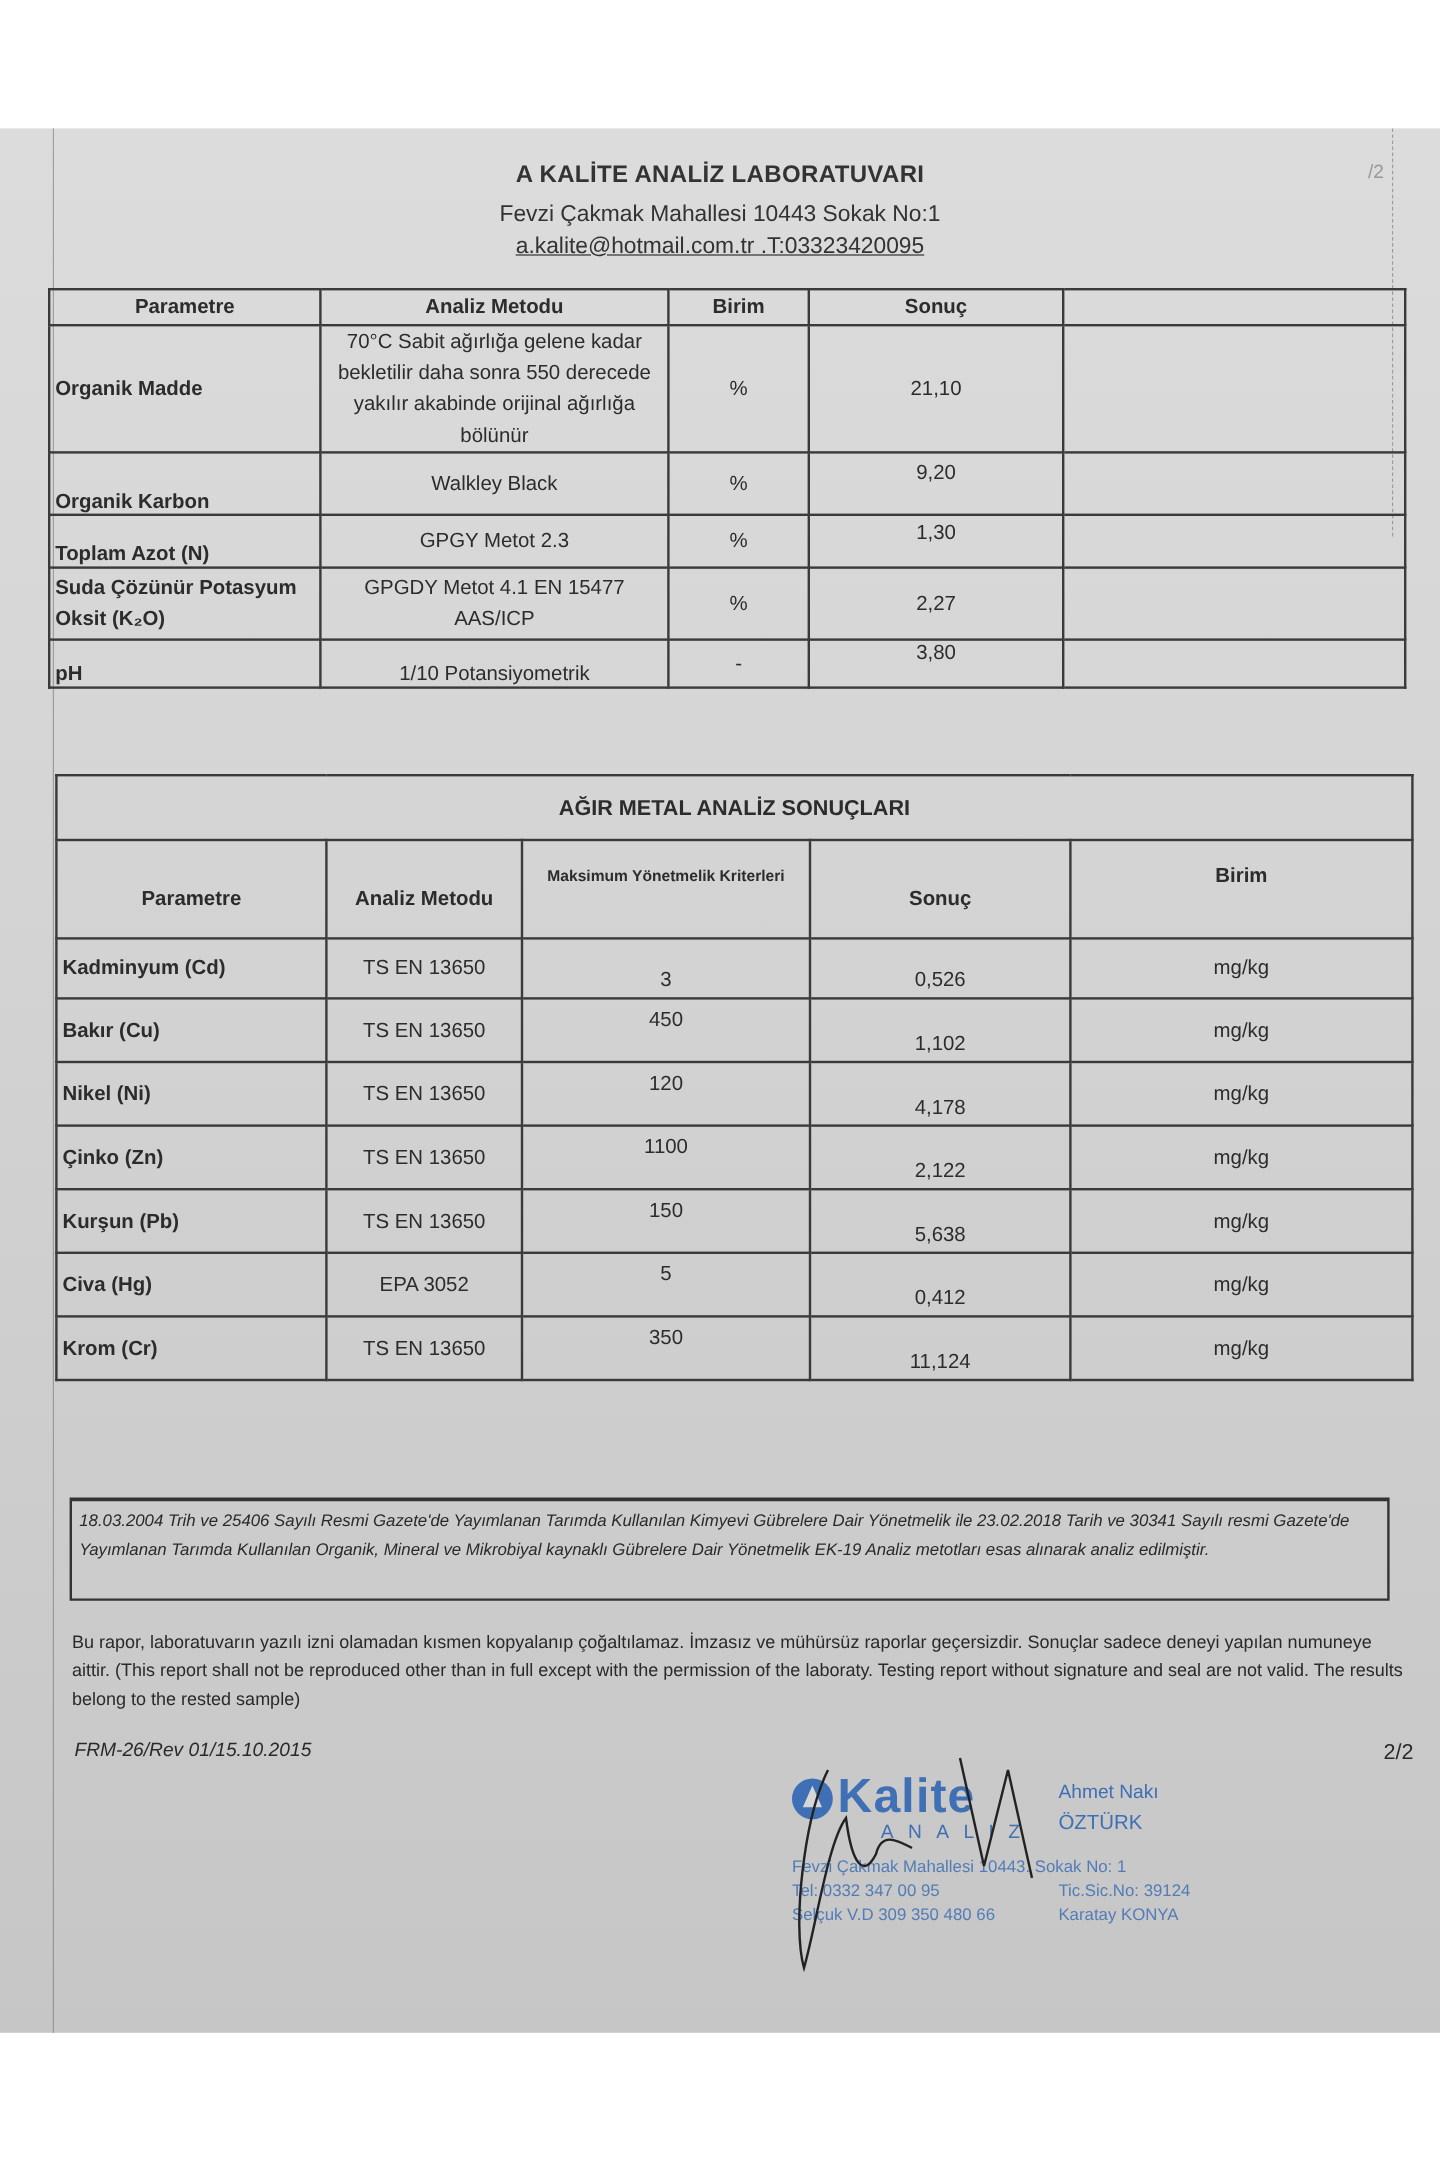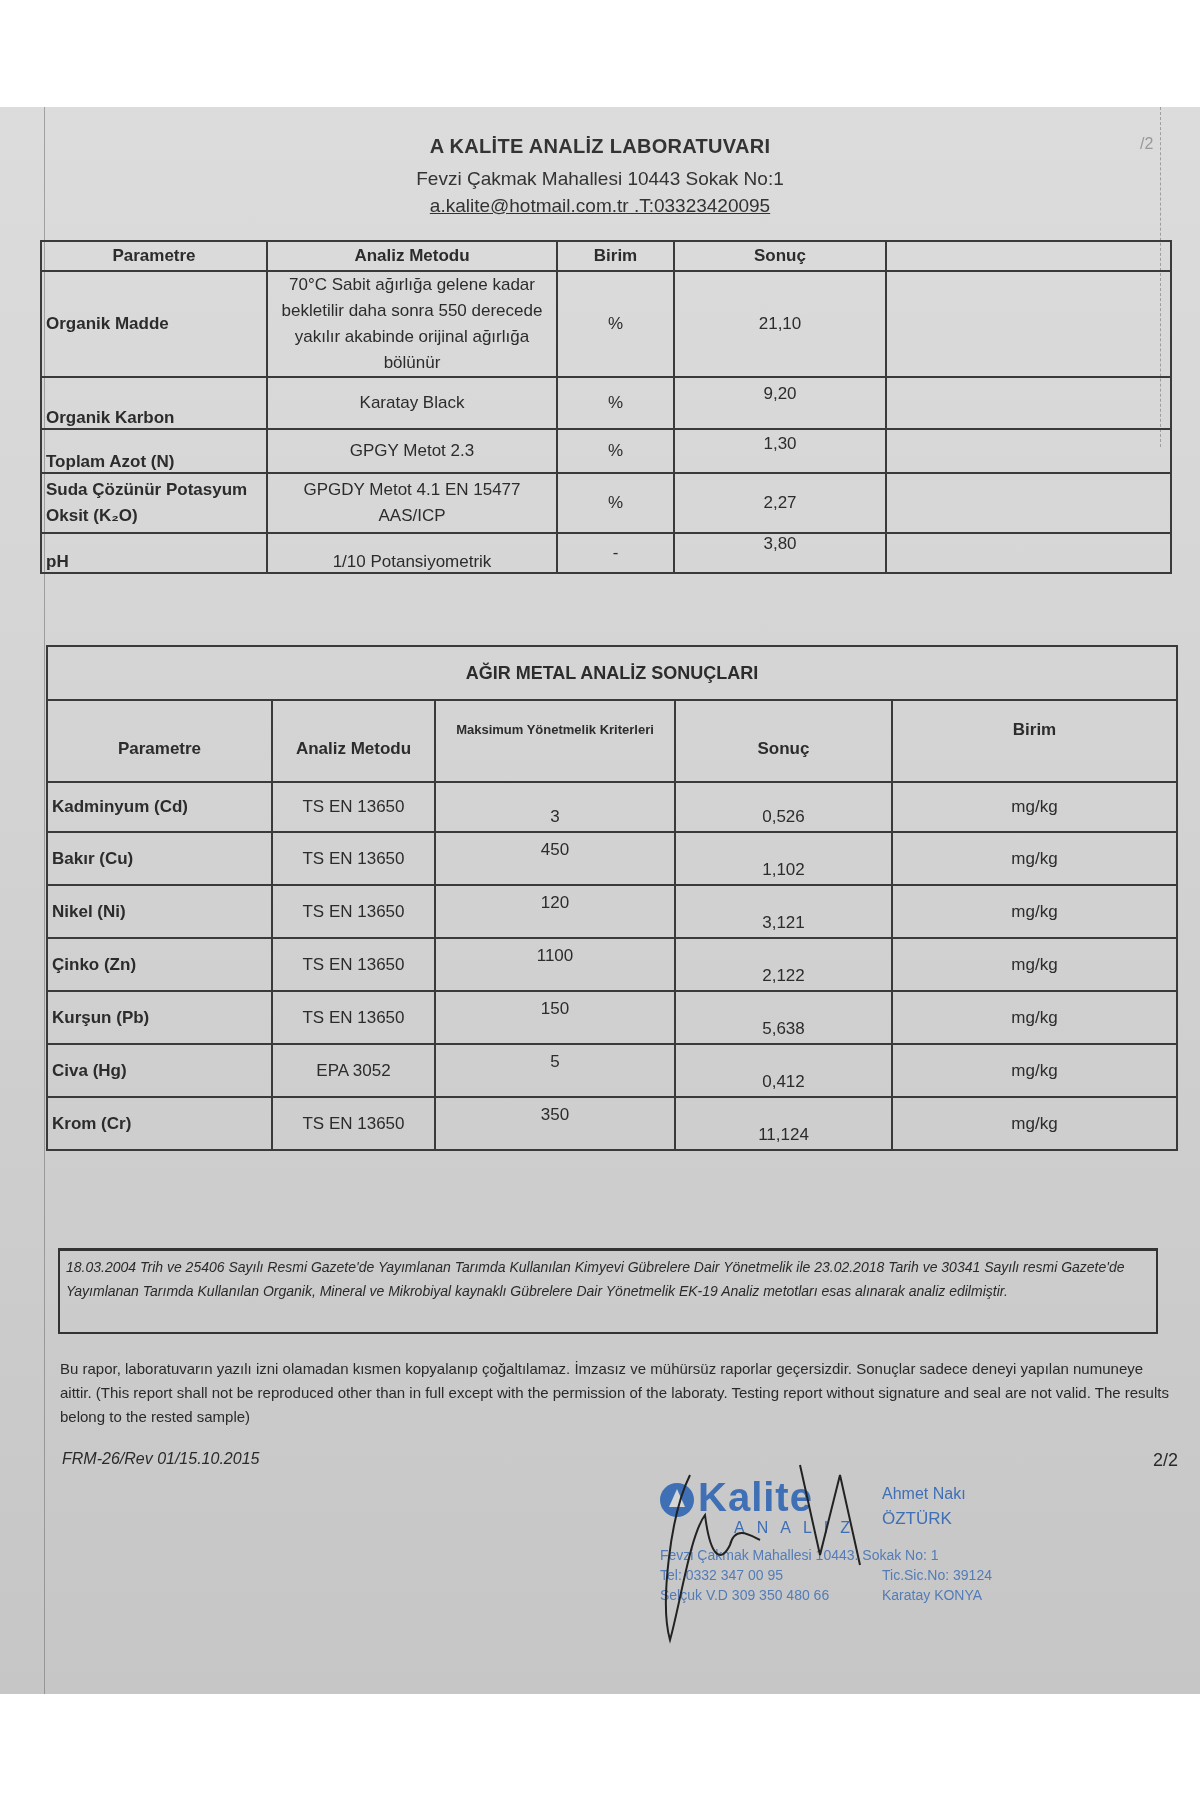--- a/index.html
+++ b/index.html
@@ -76,21 +76,21 @@
   </tr>
   <tr>
     <td class="p" style="height:102px">Organik Madde</td>
     <td class="c" style="line-height:26px">70°C Sabit ağırlığa gelene kadar bekletilir daha sonra 550 derecede yakılır akabinde orijinal ağırlığa bölünür</td>
     <td class="c">%</td>
     <td class="c">21,10</td>
     <td></td>
   </tr>
   <tr>
     <td class="p" style="height:50px;vertical-align:bottom">Organik Karbon</td>
-    <td class="c">Karatay Black</td>
+    <td class="c">Walkley Black</td>
     <td class="c">%</td>
     <td class="c" style="vertical-align:top;padding-top:6px">9,20</td>
     <td></td>
   </tr>
   <tr>
     <td class="p" style="height:42px;vertical-align:bottom">Toplam Azot (N)</td>
     <td class="c">GPGY Metot 2.3</td>
     <td class="c">%</td>
     <td class="c" style="vertical-align:top;padding-top:4px">1,30</td>
     <td></td>
@@ -142,21 +142,21 @@
     <td class="p">Bakır (Cu)</td>
     <td class="c">TS EN 13650</td>
     <td class="c up">450</td>
     <td class="c down">1,102</td>
     <td class="c">mg/kg</td>
   </tr>
   <tr class="row">
     <td class="p">Nikel (Ni)</td>
     <td class="c">TS EN 13650</td>
     <td class="c up">120</td>
-    <td class="c down">3,121</td>
+    <td class="c down">4,178</td>
     <td class="c">mg/kg</td>
   </tr>
   <tr class="row">
     <td class="p">Çinko (Zn)</td>
     <td class="c">TS EN 13650</td>
     <td class="c up">1100</td>
     <td class="c down">2,122</td>
     <td class="c">mg/kg</td>
   </tr>
   <tr class="row">

